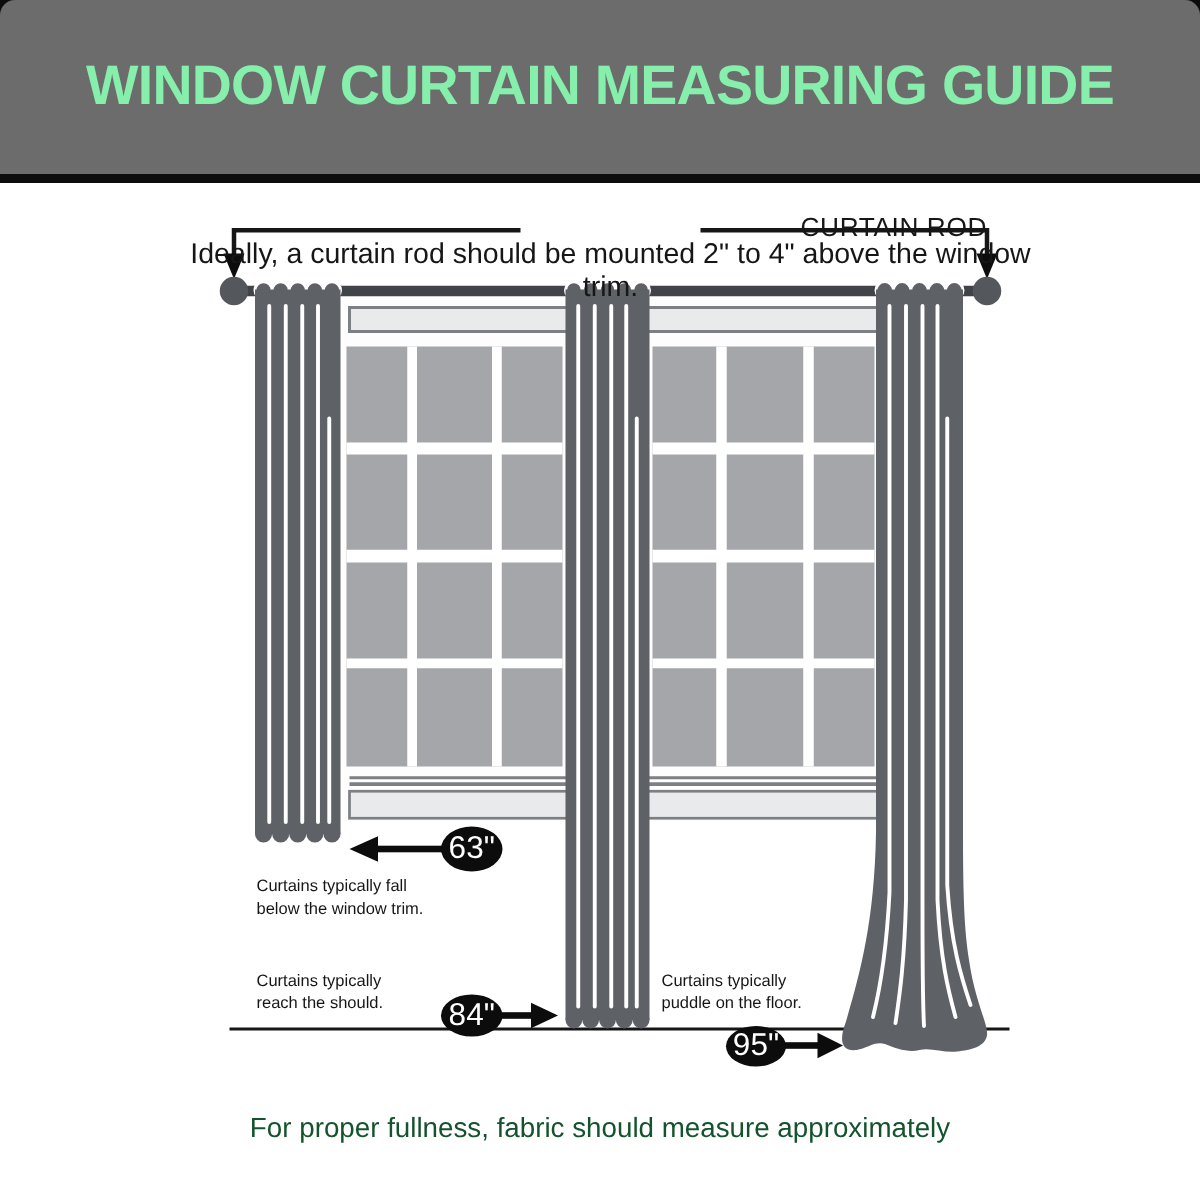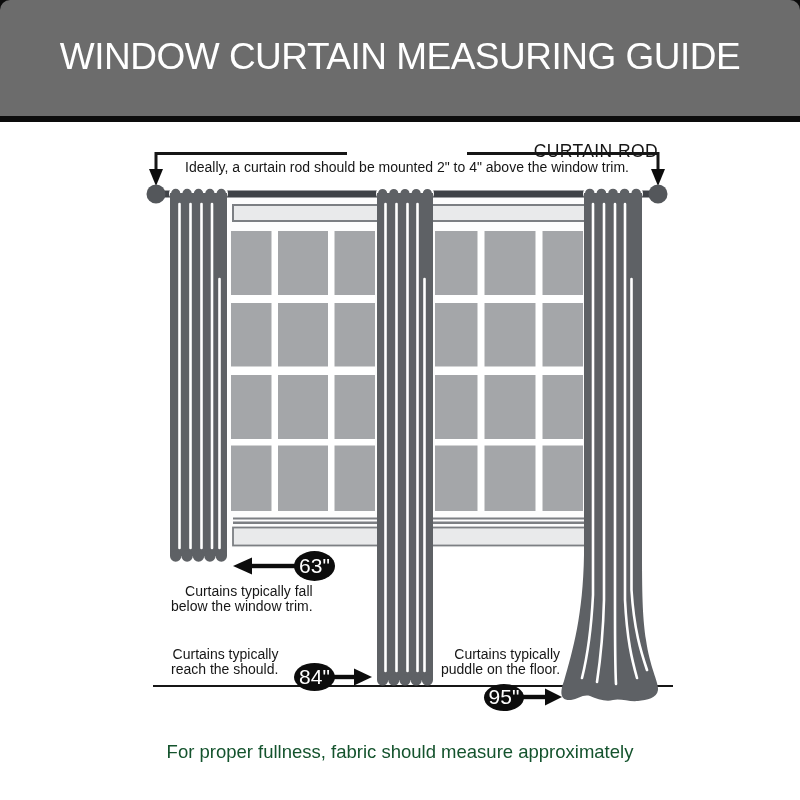--- a/index.html
+++ b/index.html
@@ -2,29 +2,29 @@
 <html><head>
 <meta charset="utf-8">
 <style>
   html,body{margin:0;padding:0;background:#ffffff;}
   #page{position:relative;width:800px;height:800px;background:#ffffff;overflow:hidden;
         font-family:"Liberation Sans", sans-serif;color:#161616;}
   
   .banner-wrap{position:absolute;top:0;left:0;width:800px;height:122px;background:#0c0c0c;}
   .banner{position:absolute;top:0;left:0;right:0;bottom:6px;background:#6c6c6c;
           border-radius:10px 10px 0 0;display:flex;align-items:center;justify-content:center;}
-  .banner h1{margin:0;padding:0 10px 2px 10px;font-size:37px;font-weight:400;letter-spacing:-0.5px;
-             color:#ffffff;white-space:nowrap;}
+  .banner h1{margin:0;padding:0 10px 2px 10px;font-size:37px;font-weight:700;letter-spacing:-0.5px;
+             color:#86efac;white-space:nowrap;}
   
   #canvas{position:absolute;top:0;left:0;}
   
   .rod-label{position:absolute;left:156px;top:141px;width:502px;text-align:right;
              font-size:17.5px;letter-spacing:0.4px;font-weight:400;}
-  .rod-note{position:absolute;left:120px;top:158.5px;width:574px;text-align:center;font-size:14px;}
-  .note{position:absolute;font-size:14px;line-height:15px;text-align:right;}
+  .rod-note{position:absolute;left:120px;top:158.5px;width:574px;text-align:center;font-size:19px;}
+  .note{position:absolute;font-size:11px;line-height:15px;}
   .oval{position:absolute;background:#0c0c0c;border-radius:50%;color:#ffffff;
         display:flex;align-items:center;justify-content:center;font-size:21px;padding-bottom:1px;box-sizing:border-box;}
   .footer{position:absolute;left:0;top:741px;width:800px;text-align:center;
           font-size:18.5px;line-height:22.5px;color:#14532d;}
 </style>
 </head>
 <body>
 
 <div id="page">
 

